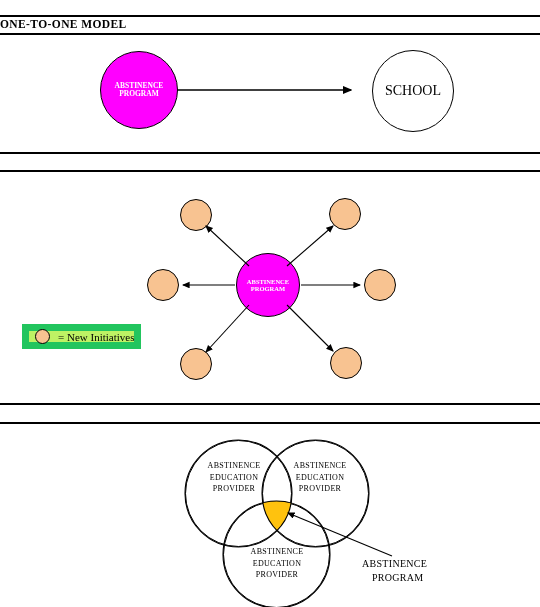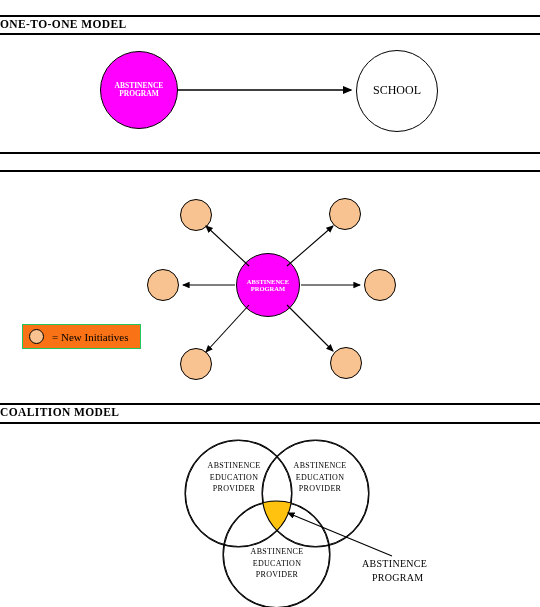--- a/index.html
+++ b/index.html
@@ -81,22 +81,22 @@
   }
 
   .label-lines {
     line-height: 1.12;
     pointer-events: none;
   }
 
   
   .legend-box {
     position: absolute;
-    border: 1px solid #22c55e;
-    background: #f97316;
+    border: 7px solid #22c55e;
+    background: #bef264;
     box-sizing: border-box;
     display: flex;
     align-items: center;
     padding-left: 6px;
   }
   .legend-swatch {
     width: 15px;
     height: 15px;
     border-radius: 50%;
     background: #F8C391;
@@ -149,21 +149,21 @@
   <div class="band-title" style="top:18px;">ONE-TO-ONE MODEL</div>
   <div class="rule" style="top:33px;"></div>
 
   <div class="circle circle-magenta" style="left:100px; top:51px; width:78px; height:78px; font-size:7.5px;">
     <div class="label-lines">
       <div>ABSTINENCE</div>
       <div>PROGRAM</div>
     </div>
   </div>
 
-  <div class="circle circle-open" style="left:356px; top:50px; width:82px; height:82px; font-size:12px;">
+  <div class="circle circle-open" style="left:372px; top:50px; width:82px; height:82px; font-size:14px;">
     <div class="label-lines">SCHOOL</div>
   </div>
 
   <div class="rule" style="top:152px;"></div>
 
   <div class="rule" style="top:170px;"></div>
 
   <div class="circle circle-magenta" style="left:236px; top:253px; width:64px; height:64px; font-size:6.5px;">
     <div class="label-lines">
       <div>ABSTINENCE</div>
@@ -178,21 +178,20 @@
   <div class="circle circle-peach" style="left:180px; top:348px; width:32px; height:32px;"></div>
   <div class="circle circle-peach" style="left:330px; top:347px; width:32px; height:32px;"></div>
 
   <div class="legend-box" style="left:22px; top:324px; width:119px; height:25px;">
     <div class="legend-swatch"></div>
     <div class="legend-text">= New Initiatives</div>
   </div>
 
   <div class="rule" style="top:403px;"></div>
 
-  <div class="band-title" style="top:406px;">COALITION MODEL</div>
   <div class="rule" style="top:422px;"></div>
 
   <div class="circle circle-venn" style="left:185px; top:440px; width:107px; height:107px;"></div>
   <div class="circle circle-venn" style="left:262px; top:440px; width:107px; height:107px;"></div>
   <div class="circle circle-venn" style="left:223px; top:501px; width:107px; height:107px;"></div>
 
   <div class="venn-text" style="left:191px; top:460px; width:86px;">
     <div>ABSTINENCE</div>
     <div>EDUCATION</div>
     <div>PROVIDER</div>

